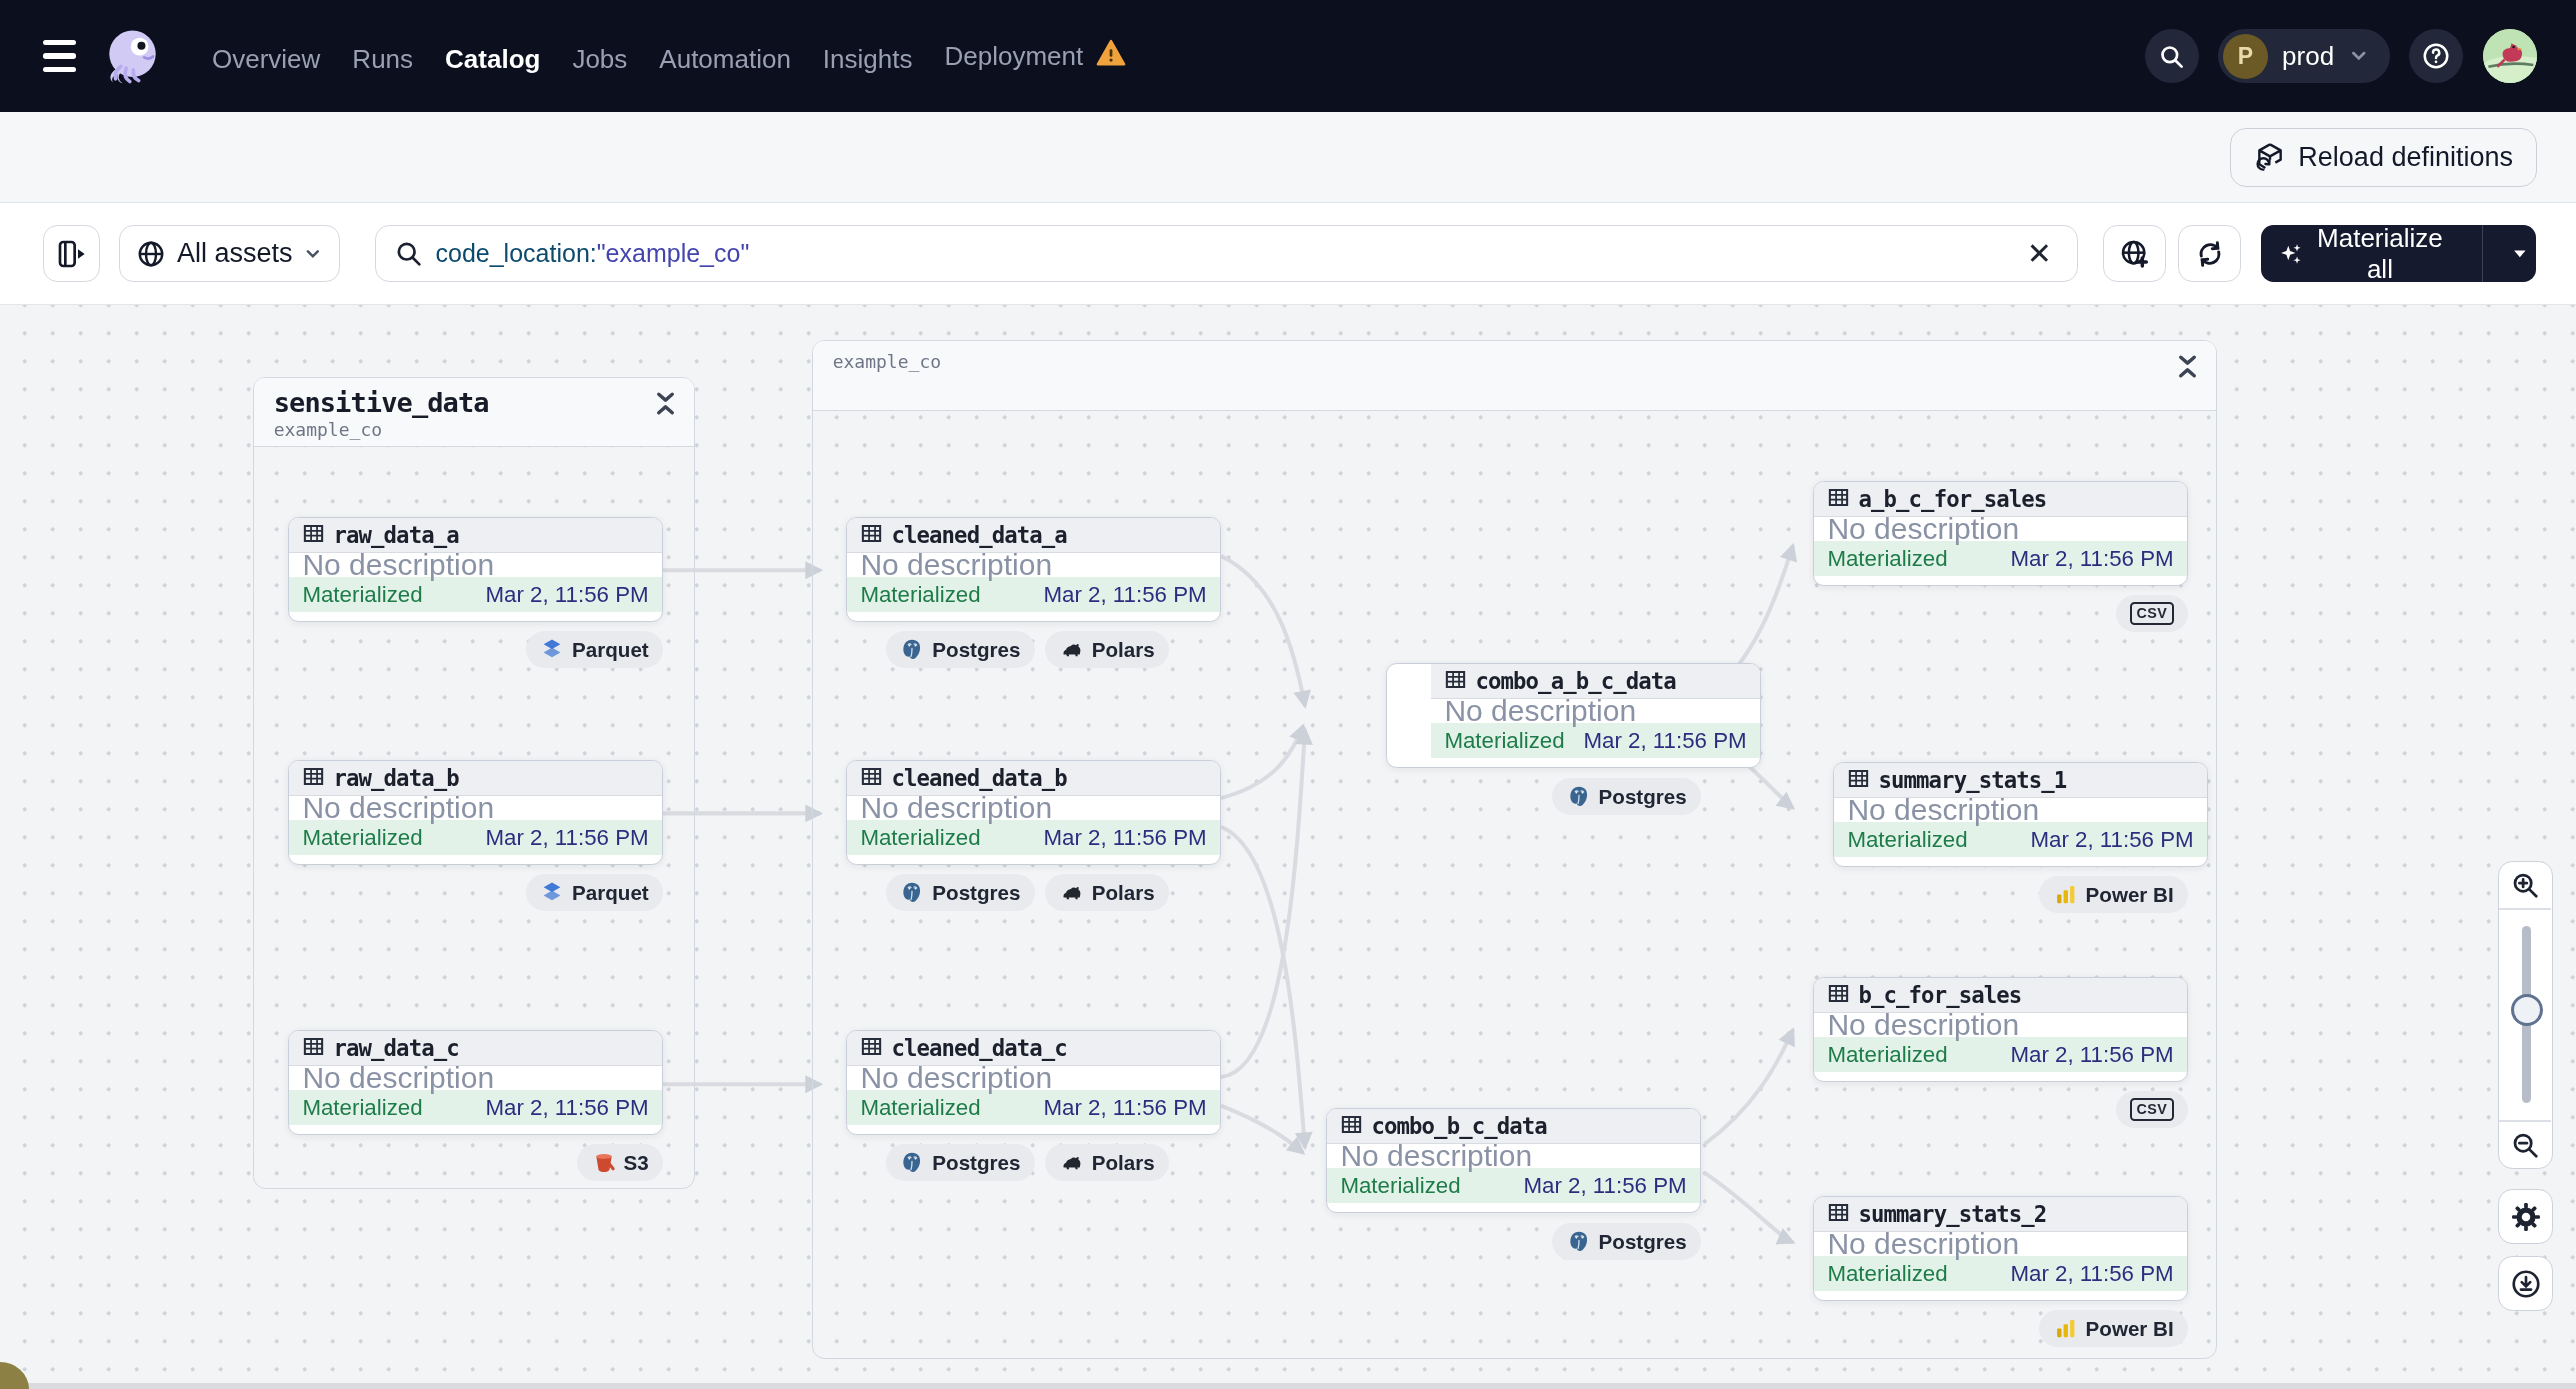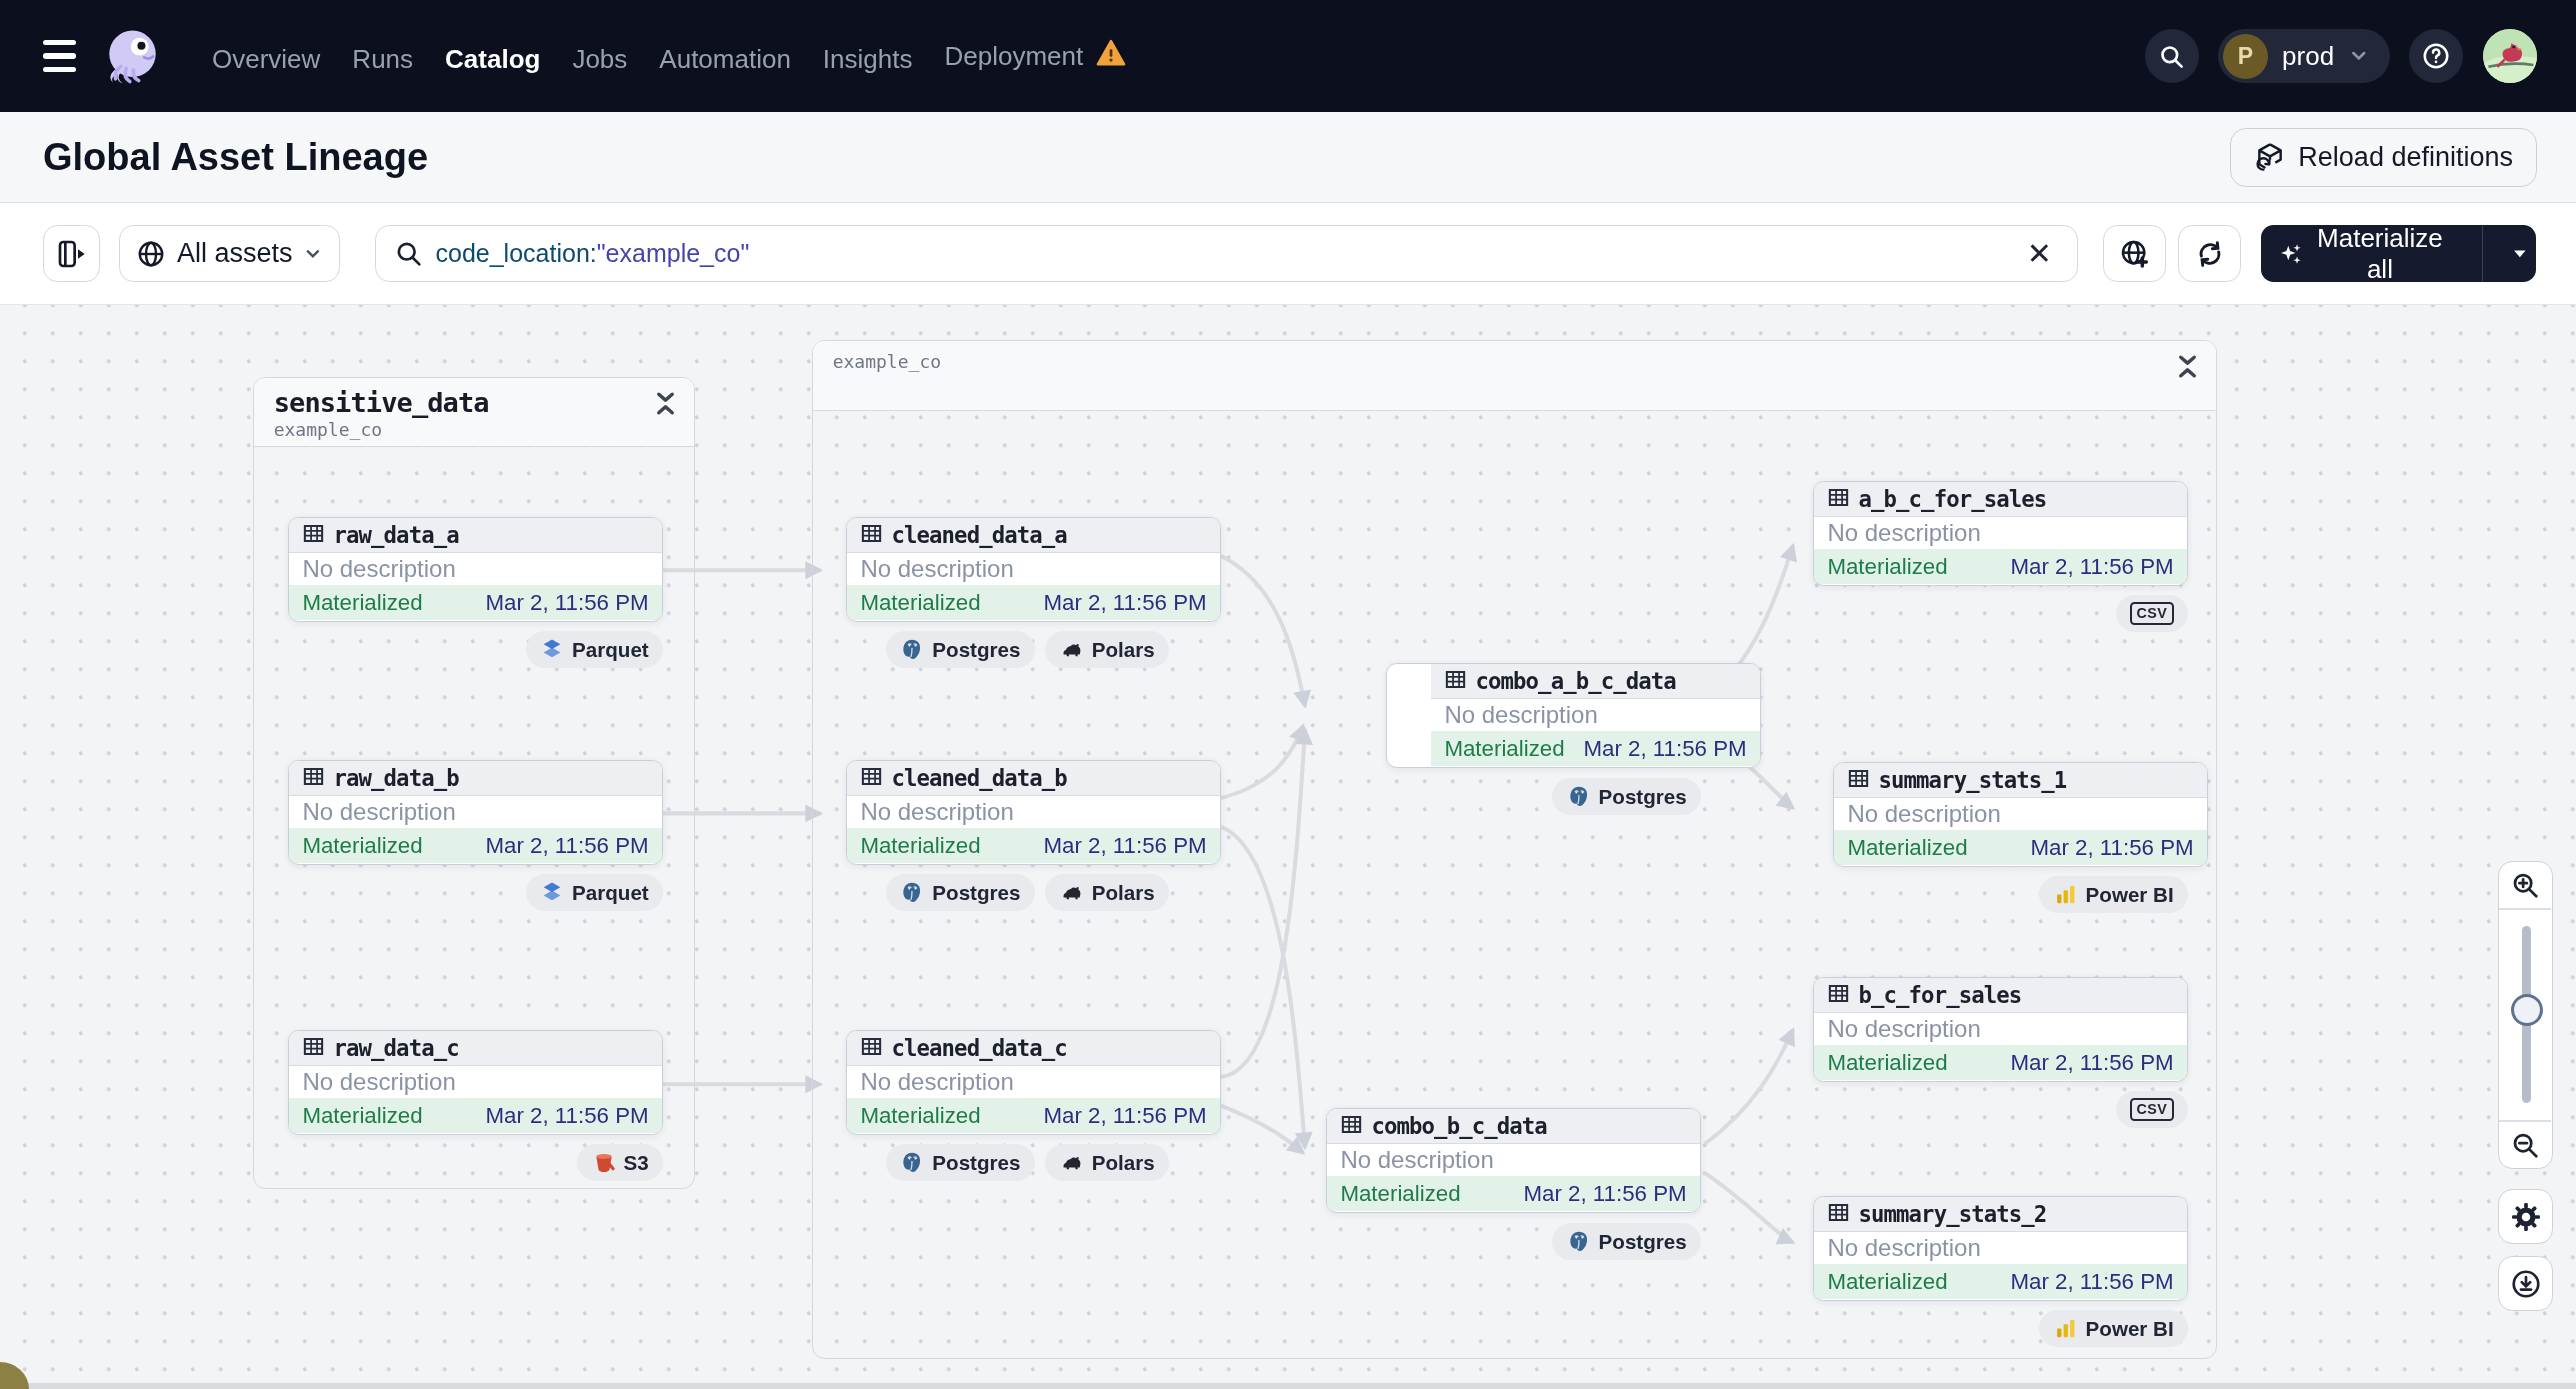--- a/index.html
+++ b/index.html
@@ -44,21 +44,21 @@
   .edges{position:absolute;left:0;top:0;width:2576px;height:1389px;pointer-events:none;z-index:1;}
   .group{position:absolute;border:1.8px solid #d3d7df;border-radius:12.5px;z-index:2;}
   .grouphead{position:absolute;left:0;top:0;right:0;background:#f8f9fb;border-bottom:1.8px solid #d5d9e0;border-radius:10.7px 10.7px 0 0;padding:9px 0 0 19.7px;}
   .gname{font-family:"DejaVu Sans Mono",monospace;font-weight:700;font-size:27px;color:#171c28;letter-spacing:-0.9px;}
   .gloc{font-family:"DejaVu Sans Mono",monospace;font-size:18px;color:#6e7686;margin-top:0.9px;}
   .collapsebtn{position:absolute;top:7.2px;right:9px;width:39px;height:39px;background:none;border:none;cursor:pointer;padding:0;}
 
   .node{position:absolute;width:375px;height:105px;background:#fff;border:1.8px solid #c9cfda;border-radius:10.7px;overflow:hidden;box-shadow:0 1.8px 7.2px rgba(20,25,40,.07);cursor:pointer;z-index:3;}
   .nrow1{height:35px;background:#edeff2;border-bottom:1.8px solid #d8dbe2;display:flex;align-items:center;gap:9px;padding:0 12.5px;}
   .nname{font-family:"DejaVu Sans Mono",monospace;font-weight:700;font-size:22.3px;color:#1b202c;letter-spacing:-0.9px;white-space:nowrap;}
-  .nrow2{height:32px;display:flex;align-items:center;padding:0 13.4px;font-size:24px;color:#8a92a6;}
+  .nrow2{height:24px;display:flex;align-items:center;padding:0 13.4px;font-size:30px;color:#8a92a6;}
   .nrow3{height:35px;background:#e2f2e8;display:flex;align-items:center;justify-content:space-between;padding:0 13.4px;font-size:22.3px;}
   .nstatus{color:#1e7c49;}
   .ntime{color:#2d2d80;}
 
   .badges{position:absolute;display:flex;gap:10.7px;z-index:3;}
   .badge{height:37px;border-radius:19px;background:#e8eaee;display:flex;align-items:center;gap:8px;padding:0 14.3px;font-size:20.6px;font-weight:700;color:#202633;cursor:pointer;white-space:nowrap;justify-content:center;}
   .badge .bicon{width:24px;height:24px;display:inline-flex;}
   .csv-box{display:inline-block;border:2.7px solid #232834;border-radius:4.5px;padding:0 4.5px;font-size:14.3px;font-weight:700;line-height:19.7px;letter-spacing:0.4px;color:#232834;text-transform:uppercase;}
   .zoomstack{position:absolute;left:2498px;top:861px;width:55px;height:308px;background:#fff;border:1.8px solid #ccd1da;border-radius:14.3px;z-index:10;}
   .zbtn{position:absolute;left:0;width:52px;height:46px;background:none;border:none;cursor:pointer;display:flex;align-items:center;justify-content:center;}
@@ -533,21 +533,20 @@
           <path d="M31,16 l7,3 -5,3z" fill="#c23a57"></path>
           <circle cx="34" cy="20" r="1.5" fill="#1c1c1c"></circle>
           <path d="M38,21 l6,1 -5,2z" fill="#e8913c"></path>
           <path d="M24,34 l-8,8" stroke="#c23a57" stroke-width="3"></path>
         </svg>
       </button>
     </div>
   </header>
 
   <div class="pagehead">
-    <h1 class="pagetitle">Global Asset Lineage</h1>
     <button class="reloadbtn">
       <svg width="32" height="32" viewBox="0 0 24 24" fill="none" stroke="#14192a" stroke-width="1.8" stroke-linejoin="round">
         <path d="M12,2.5 L20,7 V14 L16,16.2 M8.5,20.3 L4,17.5 V7 L12,2.5 M12,11.5 V14 M4,7 L12,11.5 L20,7"></path>
         <path d="M7,21.5 a4.3,4.3 0 1 1 4.3,-4.3" stroke-linecap="round"></path>
         <path d="M11.6,14.6 L11.4,17.5 L8.6,17.2" stroke-linecap="round"></path>
       </svg>
       <span>Reload definitions</span>
     </button>
   </div>
 

